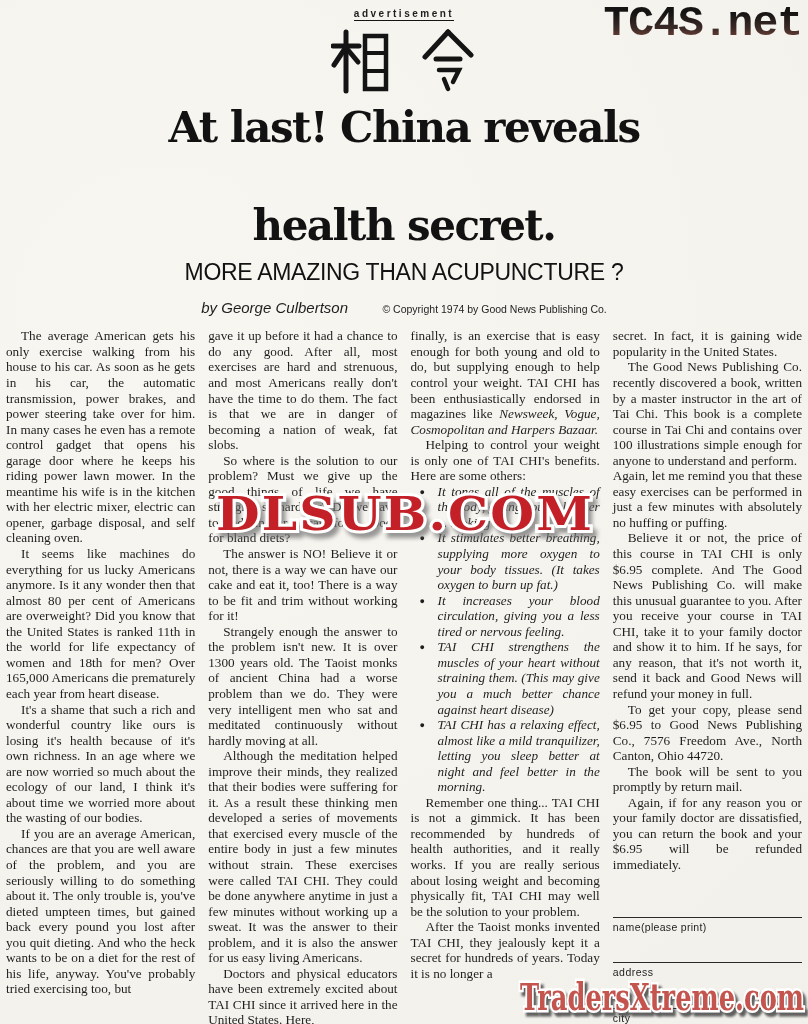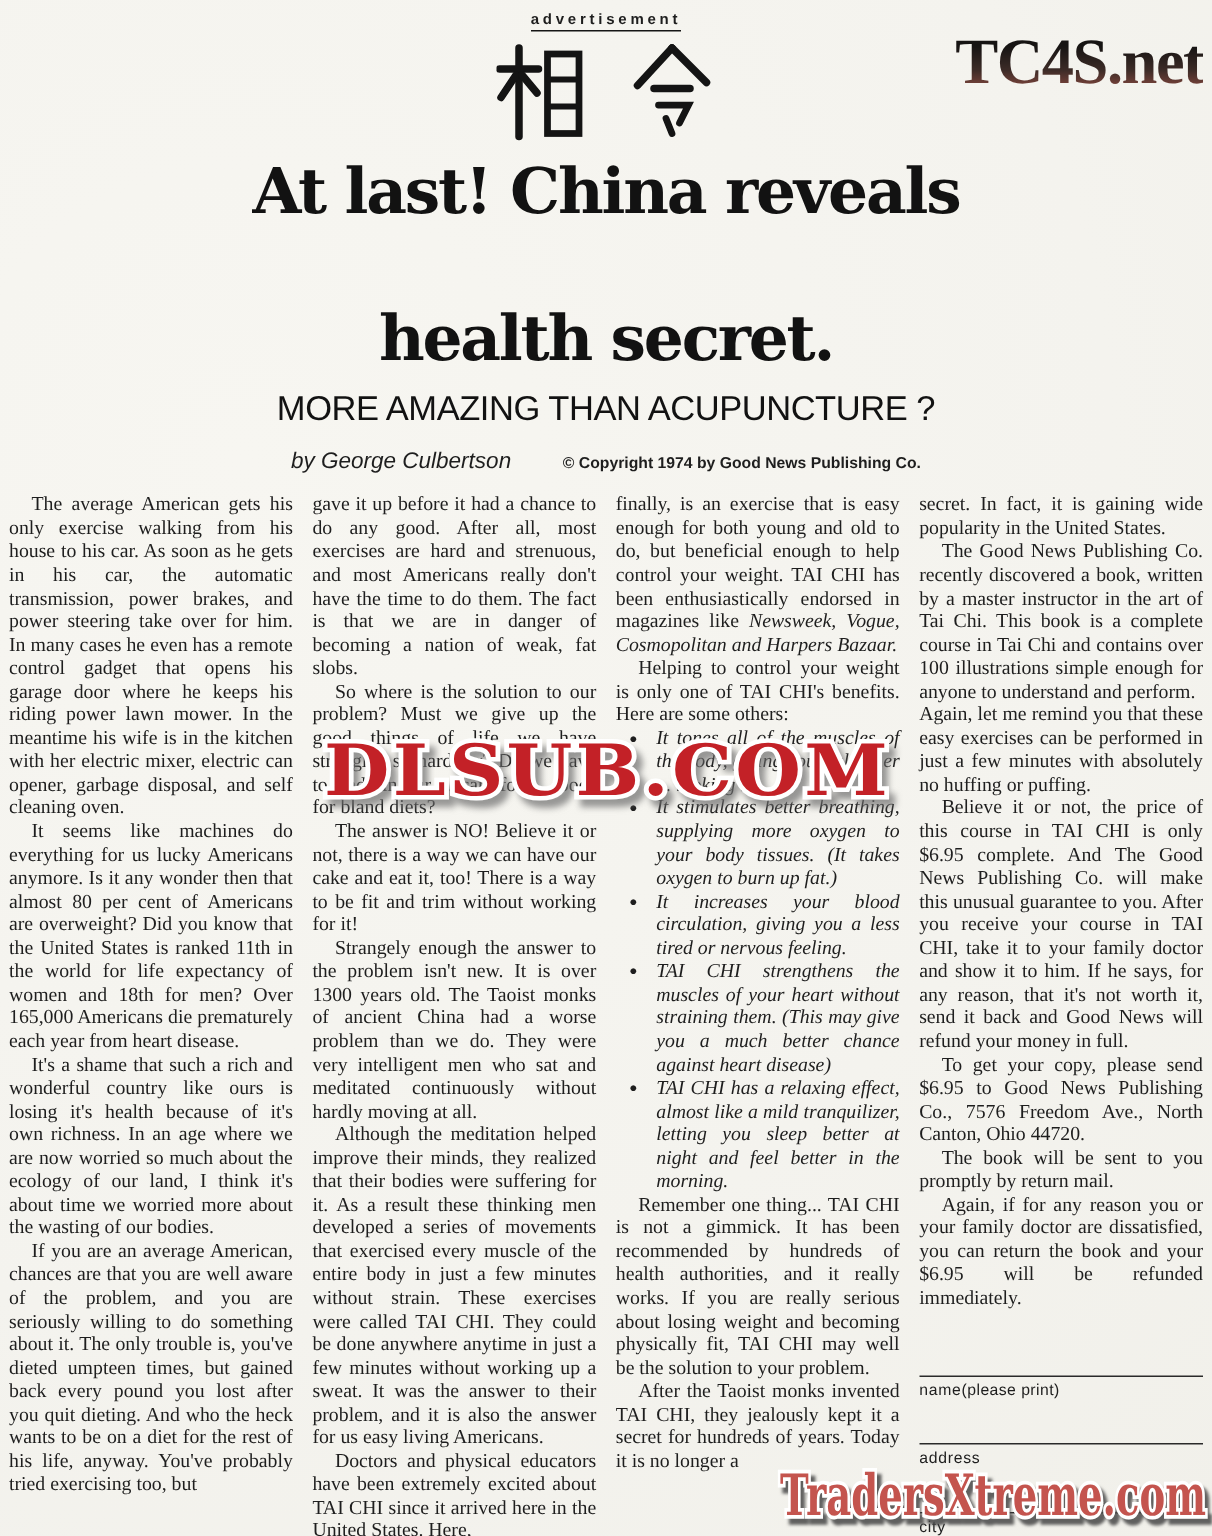--- a/index.html
+++ b/index.html
@@ -4,34 +4,34 @@
 <style>
   html,body{margin:0;padding:0;}
   body{width:808px;height:1024px;background:#f5f4ef;position:relative;overflow:hidden;
        font-family:"Liberation Serif",serif;color:#1e1e1e;}
   .page{position:relative;width:808px;height:1024px;
         background:radial-gradient(circle at 20% 30%, #f7f6f1 0%, #f4f3ee 60%, #f1f0ea 100%);}
   
   .ad-label-row{text-align:center;padding-top:3px;height:14px;}
   .ad-label{font-family:"Liberation Sans",sans-serif;font-weight:bold;font-size:10px;
             letter-spacing:2.5px;border-bottom:1.5px solid #151515;padding-bottom:1px;}
-  .tc4s{position:absolute;top:20px;right:6px;font-family:Liberation Serif, serif;
+  .tc4s{position:absolute;top:2px;right:6px;font-family:Liberation Mono, monospace;
         font-weight:bold;font-size:43px;letter-spacing:-1px;line-height:1;
         background:linear-gradient(180deg,#161413 25%,#3c2b27 62%,#8a4a40 95%);
         -webkit-background-clip:text;background-clip:text;color:transparent;}
   .chinese{display:flex;justify-content:center;align-items:flex-start;gap:30px;
            margin-top:12px;height:70px;}
   .chinese svg{display:block;}
   .headline{margin:4px 0 0 0;text-align:center;font-family:"DejaVu Serif",serif;
             font-weight:bold;font-size:42px;line-height:1.17;letter-spacing:-1.5px;color:#121212;}
   .subhead{text-align:center;font-family:"Liberation Sans",sans-serif;font-weight:normal;
            font-size:23px;letter-spacing:-0.3px;margin-top:9px;color:#121212;}
   .byline-row{text-align:center;margin-top:13px;font-family:"Liberation Sans",sans-serif;height:18px;}
   .byline{font-style:italic;font-size:15px;margin-right:30px;}
-  .copyright{font-weight:bold;font-size:10.5px;}
+  .copyright{font-weight:normal;font-size:10.5px;}
   
   .columns{display:flex;gap:13px;padding:0 6px;margin-top:11px;height:712px;overflow:hidden;}
   .col{flex:1;font-size:13.2px;line-height:15.55px;text-align:justify;}
   .col p{margin:0;text-indent:15px;}
   .col p.noindent{text-indent:0;}
   .mag{font-style:italic;}
   ul.bullets{list-style:none;margin:0;padding:0;font-style:italic;}
   ul.bullets li{padding-left:27px;position:relative;}
   ul.bullets li::before{content:"\25CF";position:absolute;left:9px;top:1px;font-size:9px;font-style:normal;}
   
@@ -103,21 +103,21 @@
     <div class="col">
       <p class="noindent">gave it up before it had a chance to do any good. After all, most exercises are hard and strenuous, and most Americans really don't have the time to do them. The fact is that we are in danger of becoming a nation of weak, fat slobs.</p>
       <p>So where is the solution to our problem? Must we give up the good things of life we have struggled so hard for? Do we have to trade in our ... cars for ... foods for bland diets?</p>
       <p>The answer is NO! Believe it or not, there is a way we can have our cake and eat it, too! There is a way to be fit and trim without working for it!</p>
       <p>Strangely enough the answer to the problem isn't new. It is over 1300 years old. The Taoist monks of ancient China had a worse problem than we do. They were very intelligent men who sat and meditated continuously without hardly moving at all.</p>
       <p>Although the meditation helped improve their minds, they realized that their bodies were suffering for it. As a result these thinking men developed a series of movements that exercised every muscle of the entire body in just a few minutes without strain. These exercises were called TAI CHI. They could be done anywhere anytime in just a few minutes without working up a sweat. It was the answer to their problem, and it is also the answer for us easy living Americans.</p>
       <p>Doctors and physical educators have been extremely excited about TAI CHI since it arrived here in the United States. Here,</p>
     </div>
 
     <div class="col">
-      <p class="noindent"><span>finally, is an exercise that is easy enough for both young and old to do, but beneficial enough to help control your weight. TAI CHI has been enthusiastically endorsed in magazines like </span><span class="mag">Newsweek, Vogue, Cosmopolitan and Harpers Bazaar.</span></p>
+      <p class="noindent"><span>finally, is an exercise that is easy enough for both young and old to do, but supplying enough to help control your weight. TAI CHI has been enthusiastically endorsed in magazines like </span><span class="mag">Newsweek, Vogue, Cosmopolitan and Harpers Bazaar.</span></p>
       <p>Helping to control your weight is only one of TAI CHI's benefits. Here are some others:</p>
       <ul class="bullets">
         <li>It tones all of the muscles of the body, giving you a slimmer ... looking ...</li>
         <li>It stimulates better breathing, supplying more oxygen to your body tissues. (It takes oxygen to burn up fat.)</li>
         <li>It increases your blood circulation, giving you a less tired or nervous feeling.</li>
         <li>TAI CHI strengthens the muscles of your heart without straining them. (This may give you a much better chance against heart disease)</li>
         <li>TAI CHI has a relaxing effect, almost like a mild tranquilizer, letting you sleep better at night and feel better in the morning.</li>
       </ul>
       <p>Remember one thing... TAI CHI is not a gimmick. It has been recommended by hundreds of health authorities, and it really works. If you are really serious about losing weight and becoming physically fit, TAI CHI may well be the solution to your problem.</p>
       <p>After the Taoist monks invented TAI CHI, they jealously kept it a secret for hundreds of years. Today it is no longer a</p>

